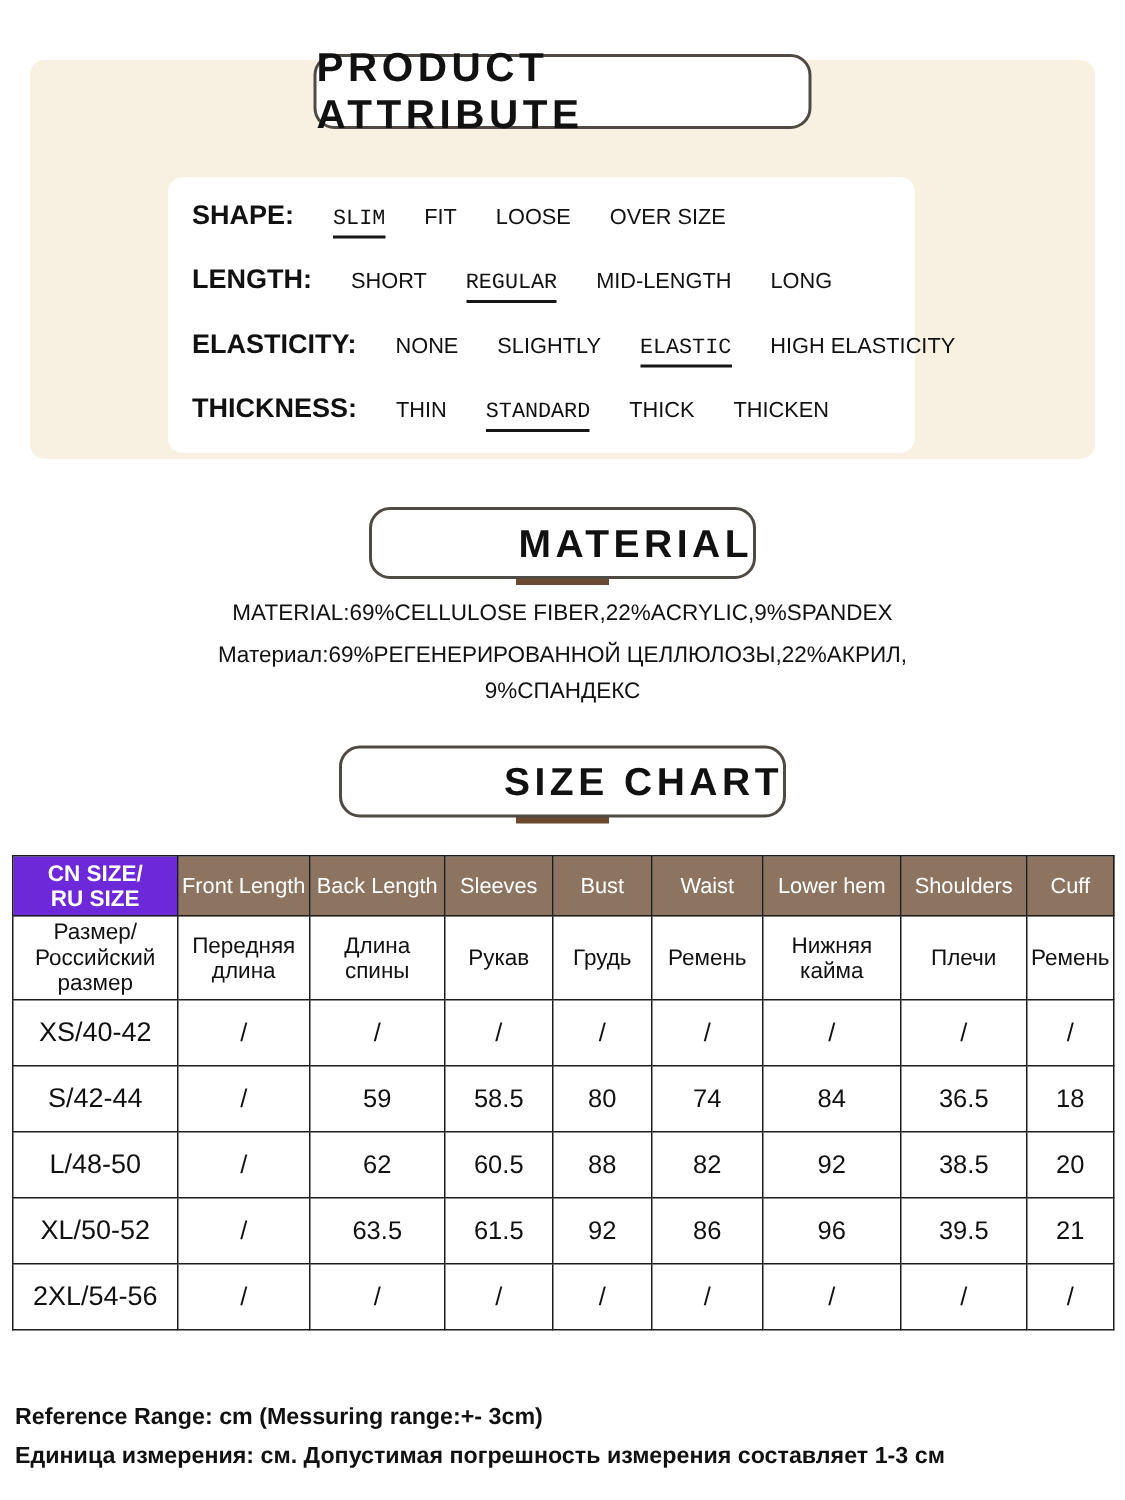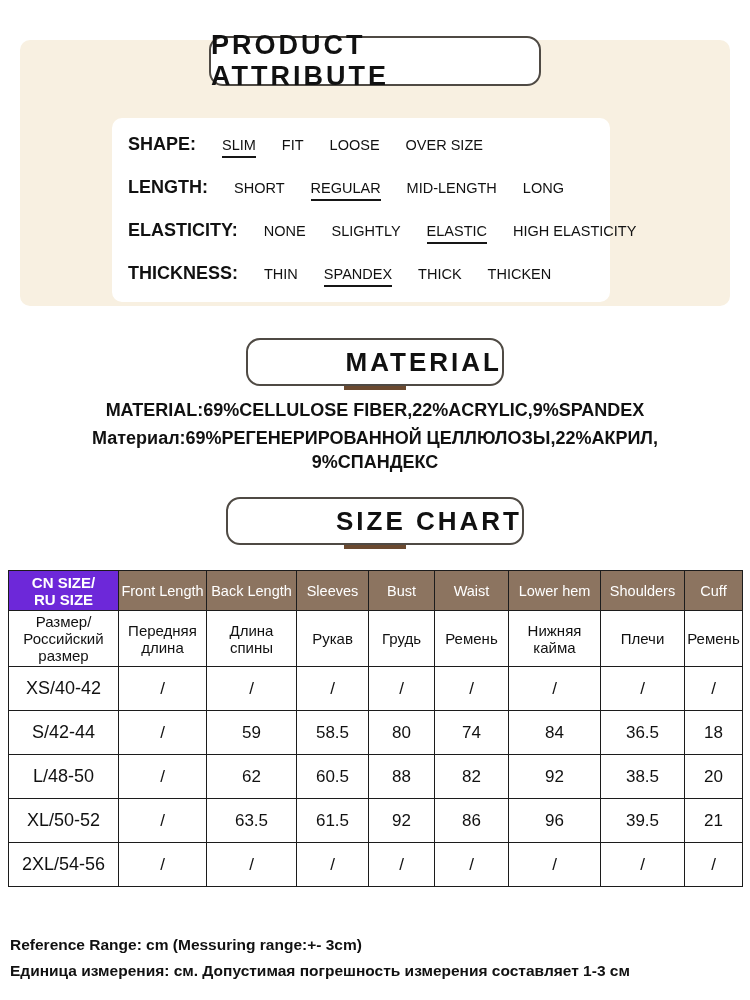--- a/index.html
+++ b/index.html
@@ -35,24 +35,24 @@
 
   .attr-panel {
     position:absolute; left:112px; top:118px; width:498px; height:184px;
     background:#ffffff; border-radius:10px; z-index:2;
     display:flex; flex-direction:column; justify-content:space-around;
     padding:6px 16px;
   }
   .attr-row { display:flex; align-items:baseline; gap:26px; white-space:nowrap; }
   .attr-label { font-weight:700; font-size:18px; }
   .attr-option { font-size:14.5px; padding-bottom:3px; }
-  .attr-option.selected { border-bottom:2.5px solid #161616; }
+  .attr-option.selected { border-bottom:2.5px solid #161616;font-family:Liberation Mono, monospace; }
 
   
-  .material-text { position:absolute; left:0; width:750px; text-align:center; font-weight:700; font-size:18px; }
+  .material-text { position:absolute; left:0; width:750px; text-align:center; font-weight:400; font-size:15px; }
   .mt1 { top:400px; }
   .mt2 { top:428px; }
   .mt3 { top:452px; }
 
   
   table.size-chart {
     position:absolute; left:8px; top:570px; width:734px;
     border-collapse:collapse; table-layout:fixed;
   }
   table.size-chart th, table.size-chart td {
@@ -95,21 +95,21 @@
     <div class="attr-row">
       <span class="attr-label">ELASTICITY:</span>
       <span class="attr-option">NONE</span>
       <span class="attr-option">SLIGHTLY</span>
       <span class="attr-option selected">ELASTIC</span>
       <span class="attr-option">HIGH ELASTICITY</span>
     </div>
     <div class="attr-row">
       <span class="attr-label">THICKNESS:</span>
       <span class="attr-option">THIN</span>
-      <span class="attr-option selected">SPANDEX</span>
+      <span class="attr-option selected">STANDARD</span>
       <span class="attr-option">THICK</span>
       <span class="attr-option">THICKEN</span>
     </div>
   </div>
 
 <div class="title-bar mat"></div>
 <div class="title-box mat">
   <span>MATERIAL</span>
 </div>
 <div class="material-text mt1">MATERIAL:69%CELLULOSE FIBER,22%ACRYLIC,9%SPANDEX</div>

